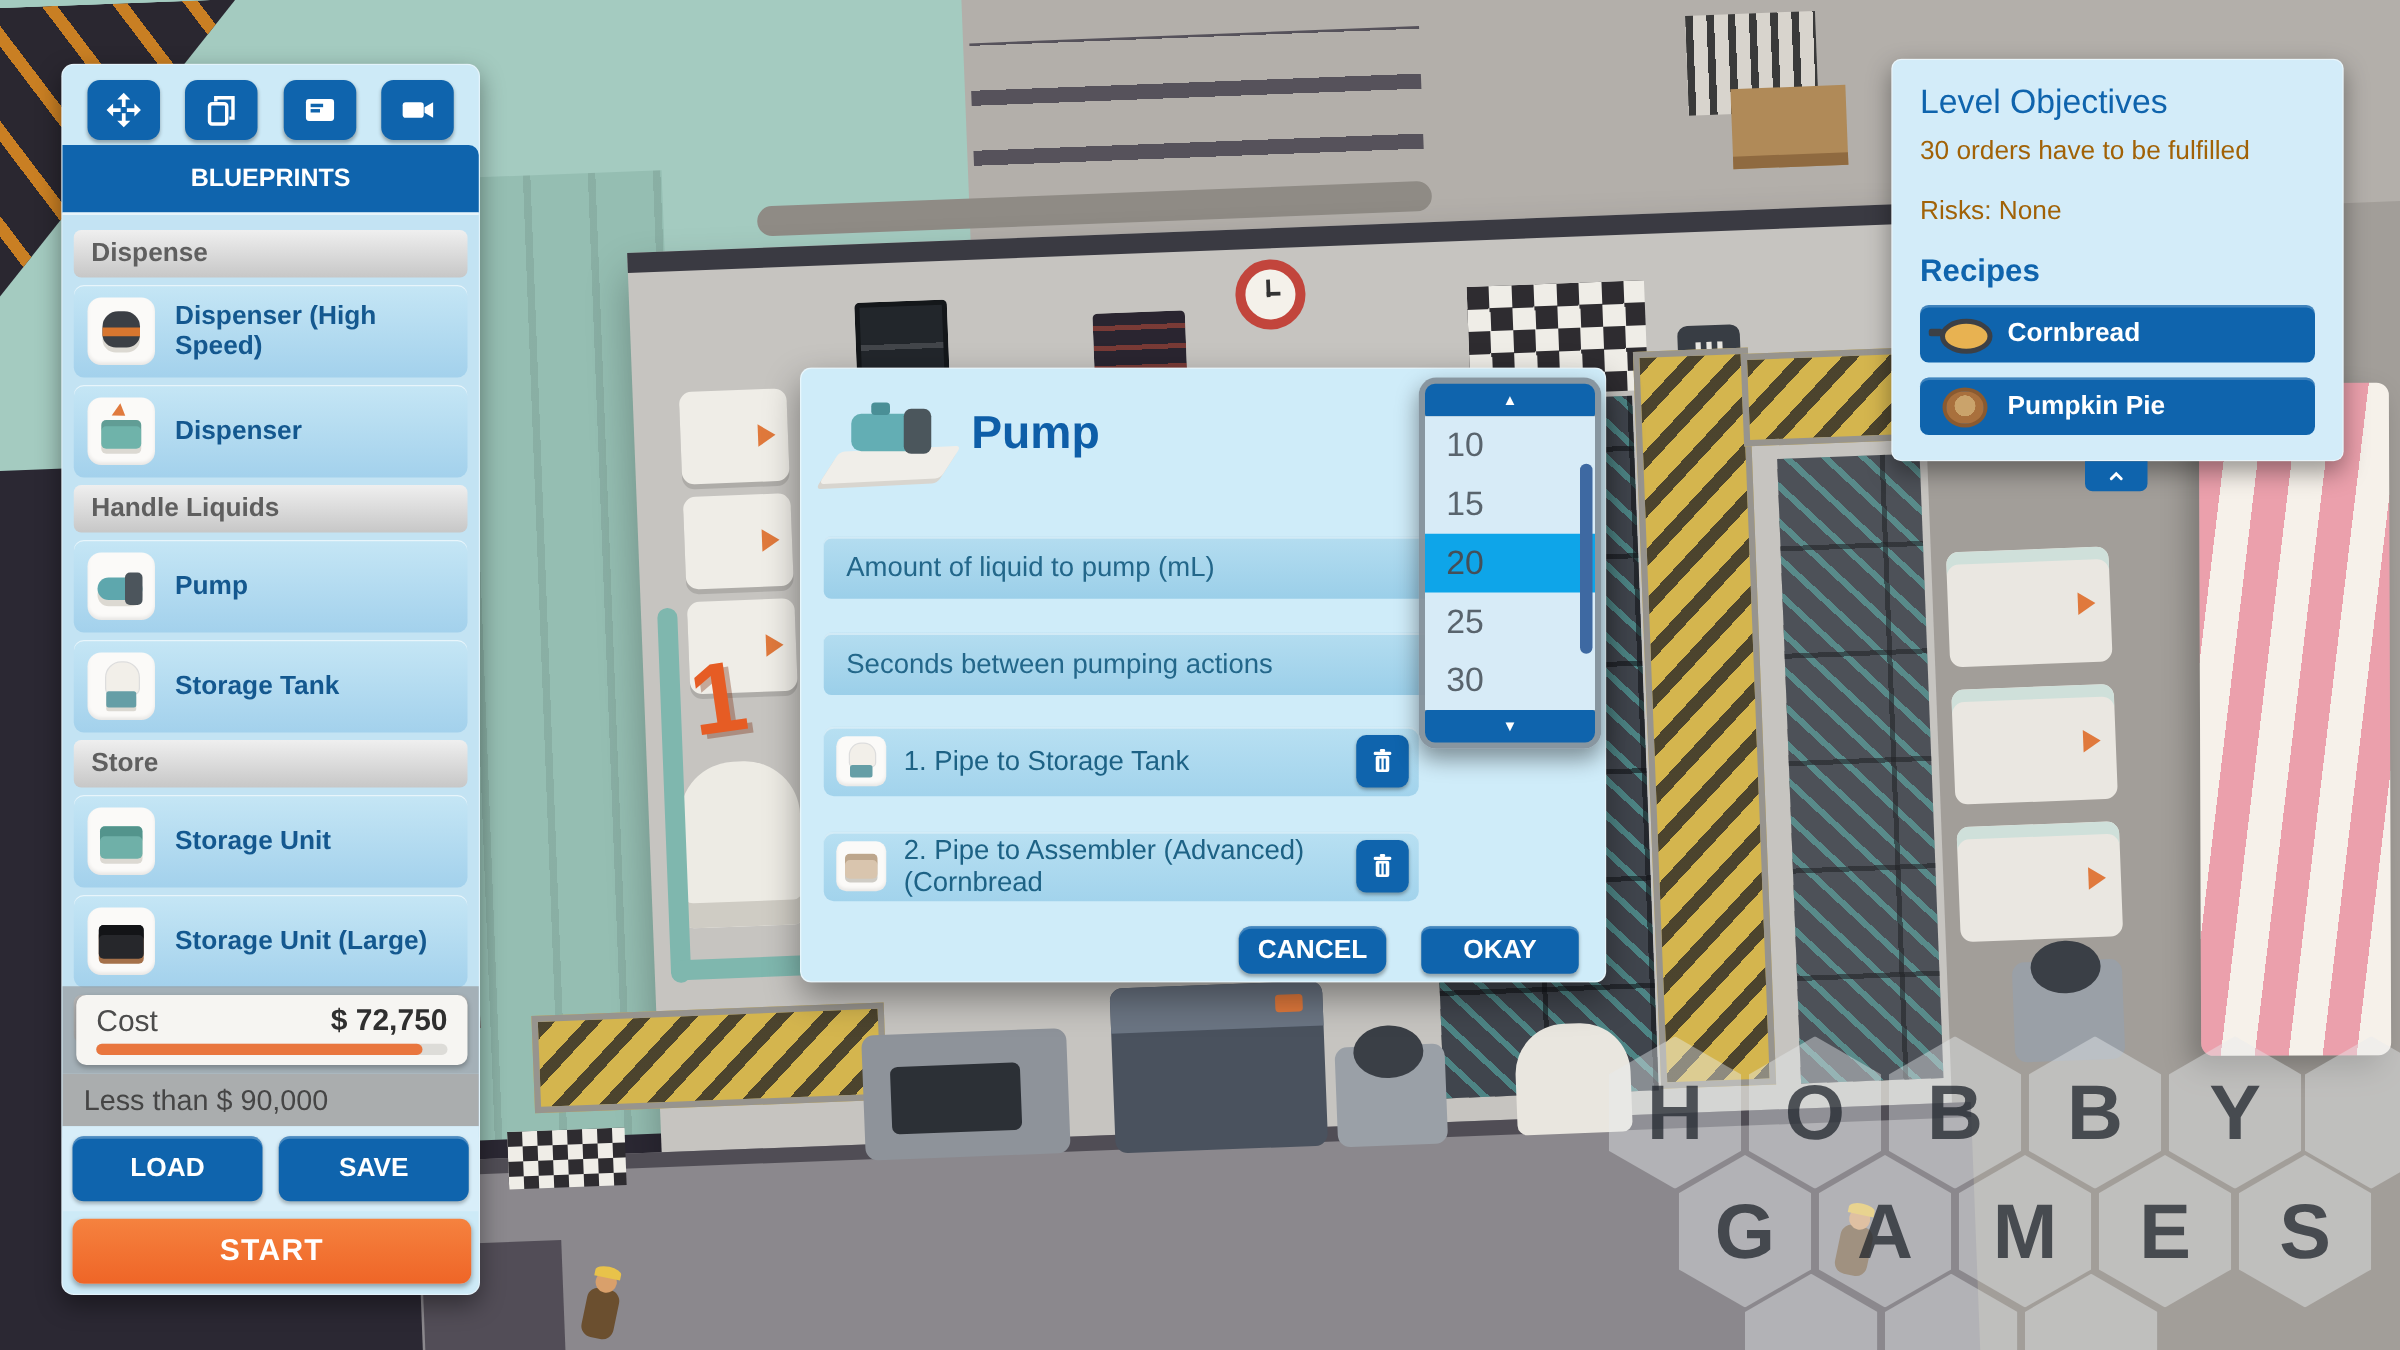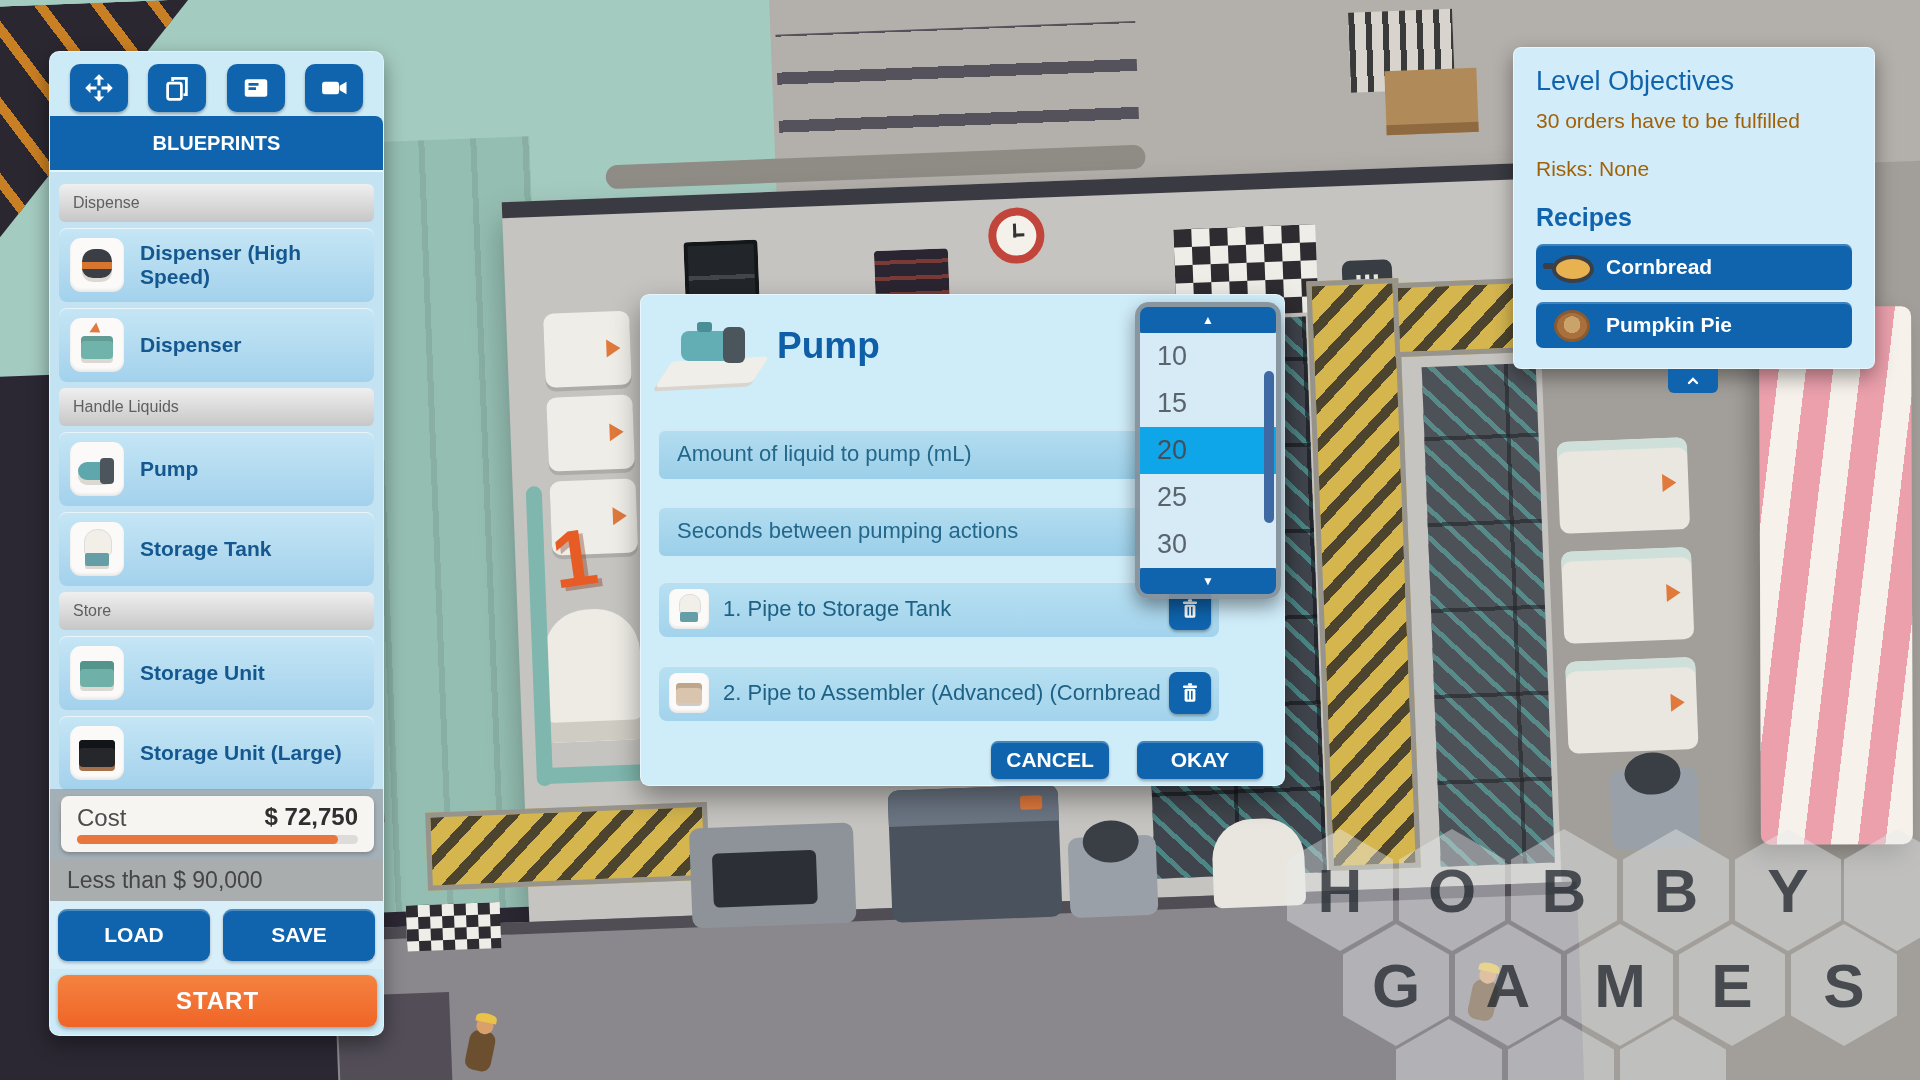--- a/index.html
+++ b/index.html
@@ -99,21 +99,21 @@
   .tb-btn{width:58px;height:48px;background:#0f64ad;border-radius:10px;display:flex;align-items:center;
           justify-content:center;box-shadow:0 2px 3px rgba(0,0,0,.3);cursor:pointer;}
   .tb-btn svg{width:30px;height:30px;}
   #tabs{position:absolute;left:0;top:64px;width:100%;height:54px;display:flex;}
   .tab{flex:1;display:flex;align-items:center;justify-content:center;font-weight:bold;font-size:20px;cursor:pointer;}
   .tab.light{color:#11588f;background:#d7eefb;border-radius:8px 0 0 0;}
   .tab.dark{color:#fff;background:#0f64ad;border-radius:0 8px 0 0;}
   #parts-list{position:absolute;left:0;top:118px;width:100%;height:740px;background:#c3e3f3;
               overflow:hidden;padding:7px;border-top:2px solid rgba(255,255,255,.6);}
   .cat-header{height:38px;margin:5px 2px;border-radius:6px;background:linear-gradient(#efefef,#c7c7c7);
-              color:#5f5f5f;font-weight:normal;font-size:16px;line-height:38px;padding-left:14px;}
+              color:#5f5f5f;font-weight:bold;font-size:21px;line-height:38px;padding-left:14px;}
   .part-item{height:74px;margin:6px 2px;border-radius:8px;background:linear-gradient(#c5e6f5,#a3d1ec);
              display:flex;align-items:center;padding-left:11px;cursor:pointer;
              box-shadow:inset 0 1px 0 rgba(255,255,255,.6);}
   .part-label{margin-left:16px;font-weight:bold;font-size:21px;color:#14588f;}
   .mini-icon{position:relative;width:54px;height:54px;background:#fbfaf8;border-radius:11px;flex:none;
              box-shadow:inset 0 -2px 3px rgba(0,0,0,.08);}
   .mini-icon::before,.mini-icon::after{content:"";position:absolute;}
   .ic-dispenser::before{left:11px;top:18px;width:32px;height:23px;background:#6fb3aa;border-radius:4px;
                         box-shadow:inset 0 5px 0 rgba(0,0,0,.12),0 4px 0 #dcd9d2;}
   .ic-dispenser::after{left:22px;top:6px;border-top:6px solid transparent;border-bottom:6px solid transparent;
@@ -160,32 +160,32 @@
   #pump-icon .pf{position:absolute;left:8px;top:48px;width:94px;height:26px;background:#f0eee9;border-radius:4px;
                  transform:skewX(-35deg) rotate(-3deg);box-shadow:0 4px 0 #d8d5cf;}
   #pump-icon .body{position:absolute;left:24px;top:20px;width:58px;height:30px;background:#63aeb4;border-radius:8px;}
   #pump-icon .cap{position:absolute;left:66px;top:16px;width:22px;height:36px;background:#4b565c;border-radius:6px;}
   #pump-icon .nub{position:absolute;left:40px;top:11px;width:15px;height:10px;background:#4a8f96;border-radius:3px;}
   #dialog-title{position:absolute;left:136px;top:30px;font-size:37px;font-weight:bold;color:#0e5ea8;}
   .dlg-row{position:absolute;left:18px;width:604px;height:50px;border-radius:6px;cursor:pointer;
            background:linear-gradient(#b4ddf0,#9bcfe9);box-shadow:inset 0 2px 0 rgba(255,255,255,.4);
            display:flex;align-items:center;padding-left:18px;font-size:22px;color:#23678a;font-weight:500;}
   #dlg-row-0{top:134px;} #dlg-row-1{top:211px;}
-  .pipe-row{position:absolute;left:18px;width:560px;height:56px;border-radius:8px;cursor:pointer;
+  .pipe-row{position:absolute;left:18px;width:476px;height:56px;border-radius:8px;cursor:pointer;
             background:linear-gradient(#b8e0f2,#a2d3ec);box-shadow:inset 0 2px 0 rgba(255,255,255,.4);
             display:flex;align-items:center;padding-left:10px;}
   .pipe-label{margin-left:14px;font-size:22px;color:#1d6285;font-weight:500;}
   .trash-btn{position:absolute;right:8px;top:7px;width:42px;height:42px;background:#0f64ad;border-radius:8px;
              display:flex;align-items:center;justify-content:center;cursor:pointer;box-shadow:0 2px 3px rgba(0,0,0,.3);}
   .trash-btn svg{width:26px;height:26px;}
   #pipe-0{top:286px;} #pipe-1{top:370px;}
   .dlg-btn{position:absolute;height:38px;background:#0f64ad;border-radius:7px;color:#fff;font-weight:bold;font-size:21px;
            display:flex;align-items:center;justify-content:center;cursor:pointer;
            box-shadow:inset 0 2px 0 rgba(255,255,255,.22),0 2px 3px rgba(0,0,0,.3);}
-  #cancel-btn{left:350px;top:446px;width:118px;}
+  #cancel-btn{left:350px;top:446px;width:118px;border-radius:10px;}
   #okay-btn{left:496px;top:446px;width:126px;}
 
   
   #dropdown{position:absolute;left:1135px;top:302px;width:146px;height:297px;background:rgba(130,142,152,.92);
             border-radius:14px;padding:5px;box-shadow:0 8px 18px rgba(0,0,0,.4);}
   .dd-arrow{height:26px;background:#0f64ad;color:#fff;text-align:center;line-height:26px;font-size:12px;cursor:pointer;}
   #dd-up{border-radius:8px 8px 2px 2px;}
   #dd-down{border-radius:2px 2px 8px 8px;}
   #dd-list{position:relative;height:235px;background:#d7ebf7;overflow:hidden;}
   .dd-item{height:47px;line-height:47px;padding-left:17px;font-size:27px;color:#59646d;cursor:pointer;}

